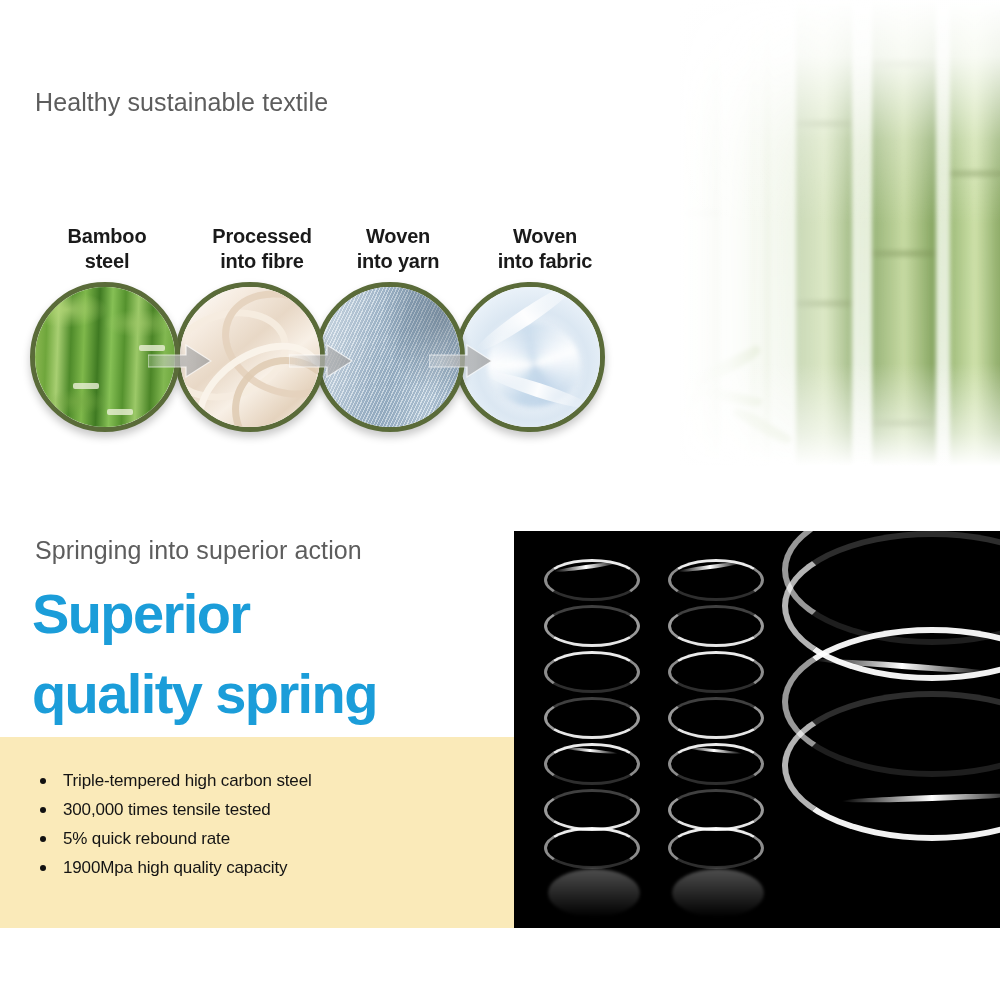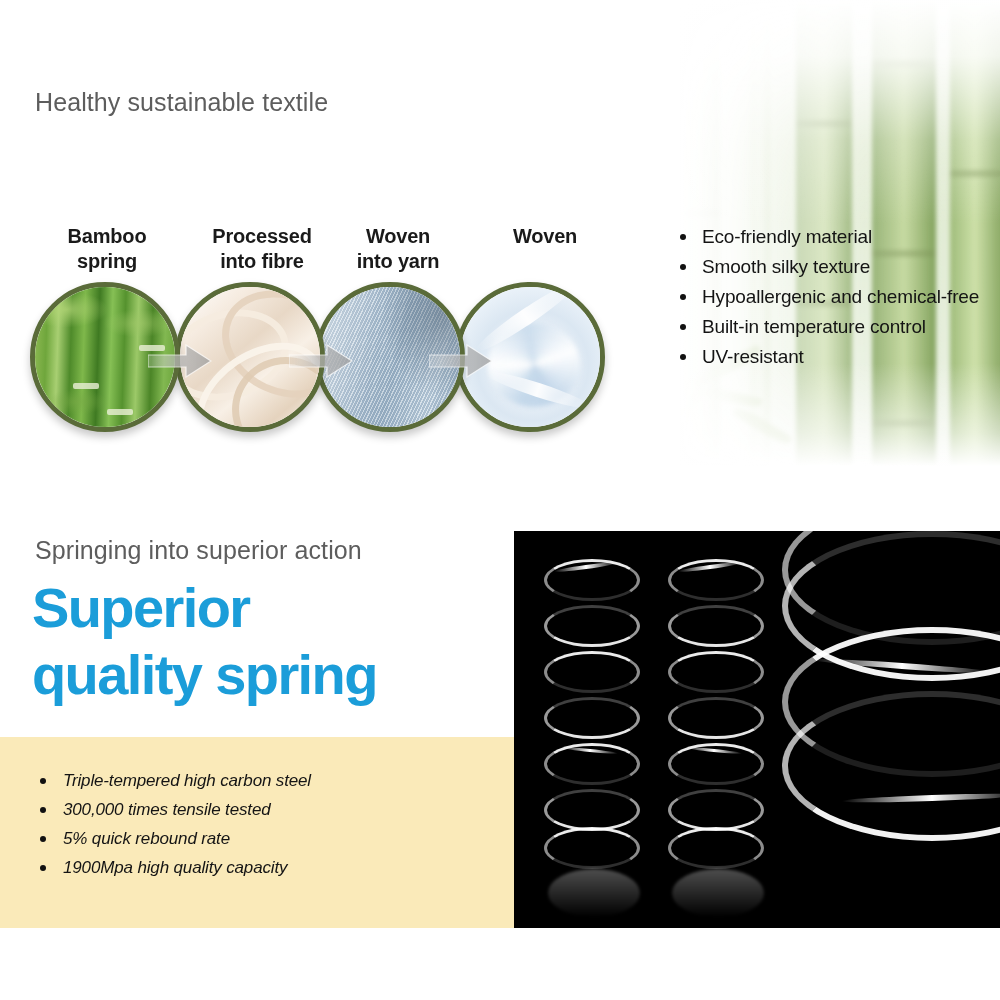--- a/index.html
+++ b/index.html
@@ -290,37 +290,36 @@
 
   
   #section-spring {
     position: absolute;
     left: 0; top: 466px;
     width: 1000px; height: 534px;
     background: #ffffff;
     overflow: hidden;
   }
   #spr-kicker   { left: 35px; top: 70px; }
-  #spr-headline { left: 32px; top: 108px; font-size: 56px; line-height: 67px; white-space: pre-line; }
+  #spr-headline { left: 32px; top: 108px; font-size: 56px; line-height: 80px; white-space: pre-line; }
 
   
   .cream-band {
     position: absolute;
     left: 0; top: 271px;
     width: 514px; height: 191px;
     background: #faeab9;
   }
   #spring-features {
     left: 32px; top: 300px;
   }
   #spring-features li {
     font-size: 17px;
     line-height: 29px;
     padding-left: 31px;
-    font-style: italic;
   }
   #spring-features li::before {
     left: 8px; top: 12px;
     width: 6px; height: 6px;
   }
 
   
   .spring-photo {
     position: absolute;
     left: 514px; top: 65px;
@@ -413,32 +412,33 @@
       <div class="veil-soft"></div>
       <div class="veil-left"></div>
       <div class="veil-top"></div>
     </div>
 
     <div class="kicker" id="nat-kicker">Healthy sustainable textile</div>
 
 
     <div class="step-label sl1">
       <div>Bamboo</div>
-      <div>spring</div>
+      <div>steel</div>
     </div>
     <div class="step-label sl2">
       <div>Processed</div>
       <div>into fibre</div>
     </div>
     <div class="step-label sl3">
       <div>Woven</div>
       <div>into yarn</div>
     </div>
     <div class="step-label sl4">
       <div>Woven</div>
+      <div>into fabric</div>
     </div>
 
     <div class="proc-circle pc1">
       <div class="fill-bamboo"></div>
       <div class="bring" style="left:38px;top:96px;"></div>
       <div class="bring" style="left:72px;top:122px;"></div>
       <div class="bring" style="left:104px;top:58px;"></div>
     </div>
 
     <div class="proc-circle pc2">
@@ -472,27 +472,20 @@
       </defs>
       <path d="M0 11 H38 V1 L63 17 L38 33 V23 H0 Z" fill="url(#agrad)" stroke="#ffffff" stroke-width="1.2" stroke-opacity=".85"></path>
     </svg>
     <svg class="arrow a2" viewBox="0 0 64 34">
       <path d="M0 11 H38 V1 L63 17 L38 33 V23 H0 Z" fill="url(#agrad)" stroke="#ffffff" stroke-width="1.2" stroke-opacity=".85"></path>
     </svg>
     <svg class="arrow a3" viewBox="0 0 64 34">
       <path d="M0 11 H38 V1 L63 17 L38 33 V23 H0 Z" fill="url(#agrad)" stroke="#ffffff" stroke-width="1.2" stroke-opacity=".85"></path>
     </svg>
 
-    <ul class="bullet-list" id="bamboo-benefits">
-      <li>Eco-friendly material</li>
-      <li>Smooth silky texture</li>
-      <li>Hypoallergenic and chemical-free</li>
-      <li>Built-in temperature control</li>
-      <li>UV-resistant</li>
-    </ul>
   </section>
 
   <section id="section-spring">
 
     <div class="cream-band"></div>
 
     <div class="kicker" id="spr-kicker">Springing into superior action</div>
 
     <div class="headline" id="spr-headline">Superior
 quality spring</div>

